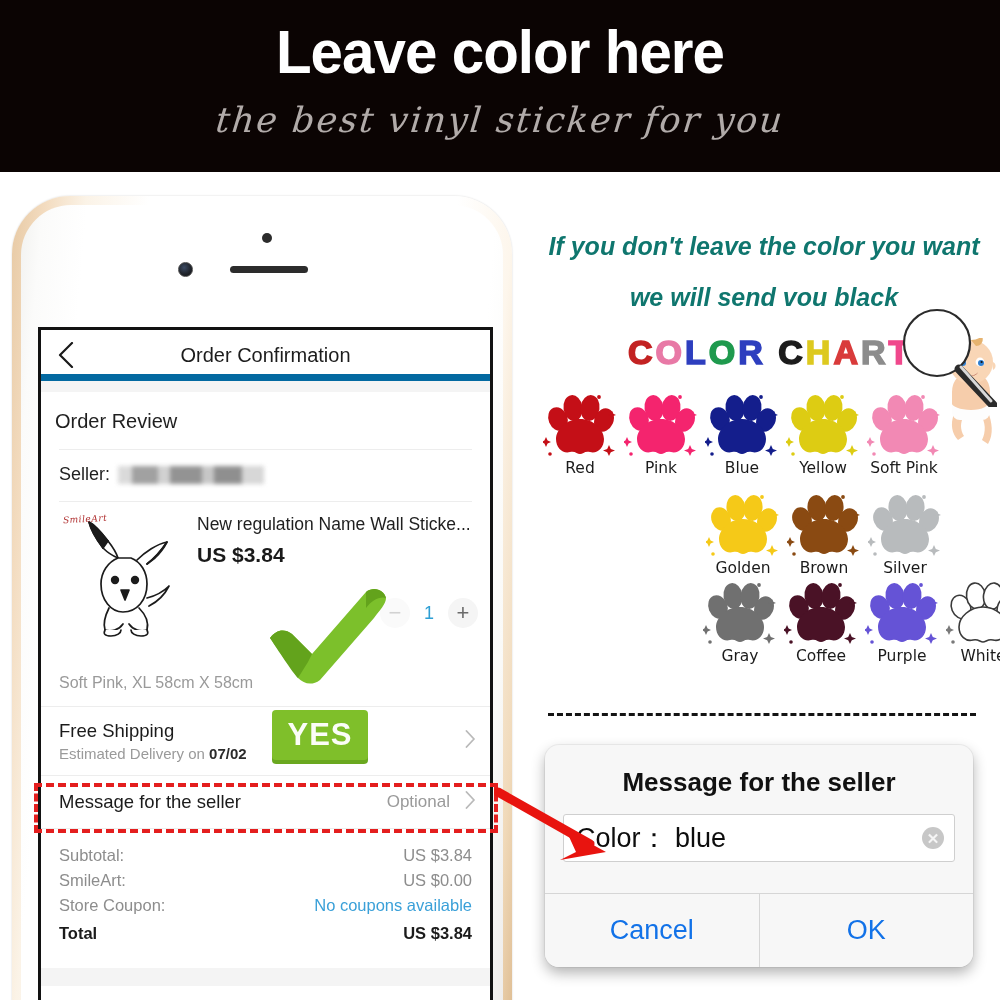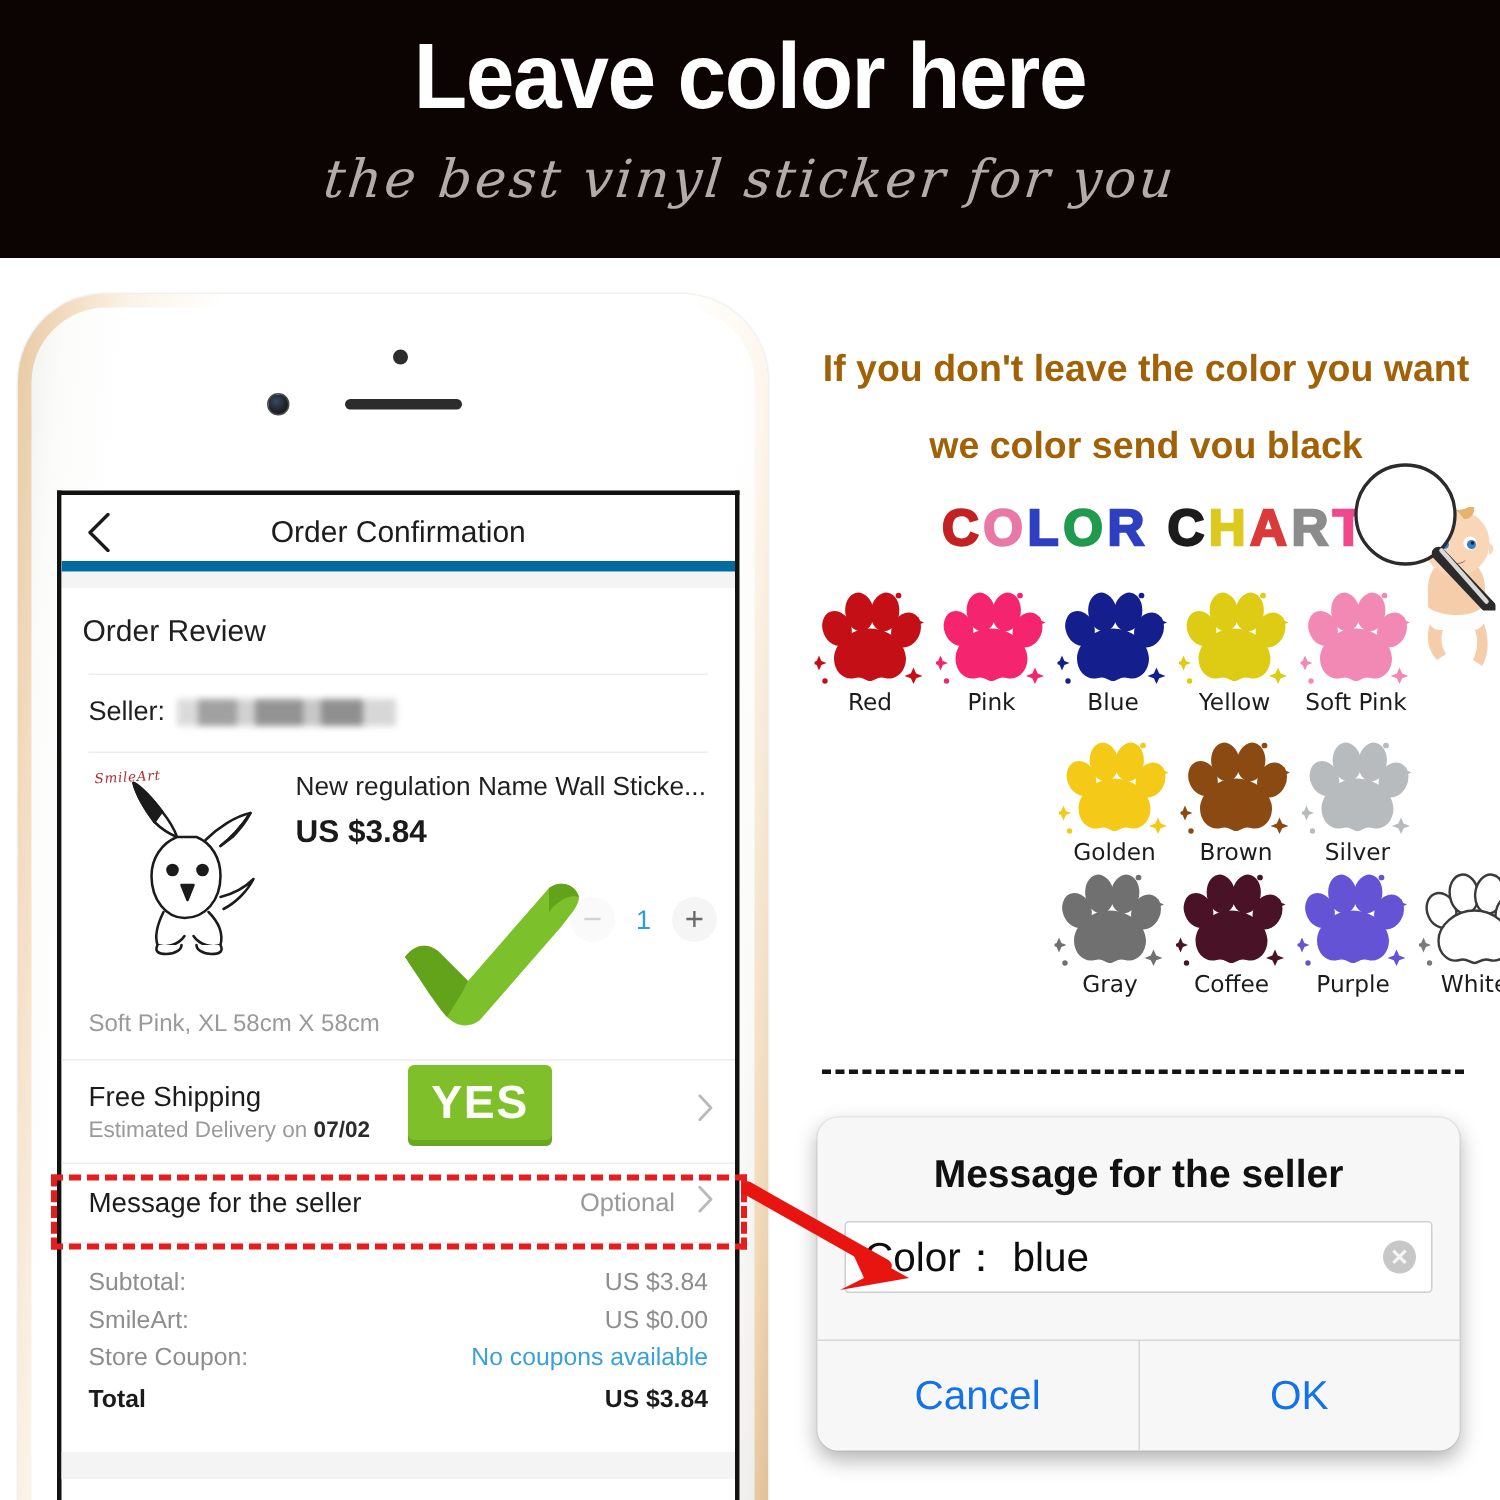--- a/index.html
+++ b/index.html
@@ -208,21 +208,21 @@
   .trow .v { color:#8d8d8d; }
   .trow.coupon .v { color:#3aa0d8; }
   .trow.total { color:#1b1b1b; font-weight:700; padding-top: 6px; }
   .trow.total .v { color:#1b1b1b; font-weight:700; }
   .bottom-gap { height: 18px; background:#f4f4f4; margin-top: 8px; }
 
   
   .rtext {
     position:absolute; left: 528px; width: 472px;
     font-family: "Liberation Sans", sans-serif;
-    font-weight: 700; color:#a16207;
+    font-weight: 700; color:#0f766e;font-style:italic;
   }
   .rtext.l1 { top: 232px; font-size: 25px; text-align:center; }
   .rtext.l2 { top: 283px; font-size: 25px; text-align:center; }
 
   .cc-title {
     position:absolute; left: 628px; top: 333px;
     font-size: 34px; font-weight: 700; letter-spacing: 3px;
     font-family: "Liberation Sans", sans-serif;
     white-space: nowrap;
   }
@@ -421,21 +421,21 @@
   <div class="yes-badge">YES</div>
 
   <div class="msg-highlight"></div>
 
   <svg class="red-arrow" viewBox="0 0 130 80">
     <path d="M4 6 L96 58" stroke="#e8140f" stroke-width="9" stroke-linecap="round" fill="none"></path>
     <path d="M112 66 L72 44 L82 66 L66 74 Z" fill="#e8140f"></path>
   </svg>
 
   <div class="rtext l1">If you don't leave the color you want</div>
-  <div class="rtext l2">we color send vou black</div>
+  <div class="rtext l2">we will send vou black</div>
 
   <div class="cc-title"><span style="color: rgb(195, 34, 34);">C</span><span style="color: rgb(232, 121, 166);">O</span><span style="color: rgb(46, 63, 191);">L</span><span style="color: rgb(31, 154, 78);">O</span><span style="color: rgb(46, 63, 191);">R</span><span style="color: rgb(0, 0, 0);">&nbsp;</span><span style="color: rgb(28, 28, 28);">C</span><span style="color: rgb(221, 201, 31);">H</span><span style="color: rgb(217, 59, 59);">A</span><span style="color: rgb(140, 140, 140);">R</span><span style="color: rgb(240, 72, 140);">T</span></div>
 
   <svg class="magnifier" viewBox="0 0 104 100">
     <circle cx="44" cy="36" r="33" fill="#ffffff" stroke="#2b2b2b" stroke-width="2.2"></circle>
     <path d="M66 62 L100 98" stroke="#2b2b2b" stroke-width="9" stroke-linecap="round"></path>
     <path d="M68 60 L98 94" stroke="#d9d9d9" stroke-width="3" stroke-linecap="round"></path>
   </svg>
 
   <svg class="baby" viewBox="0 0 62 112">

